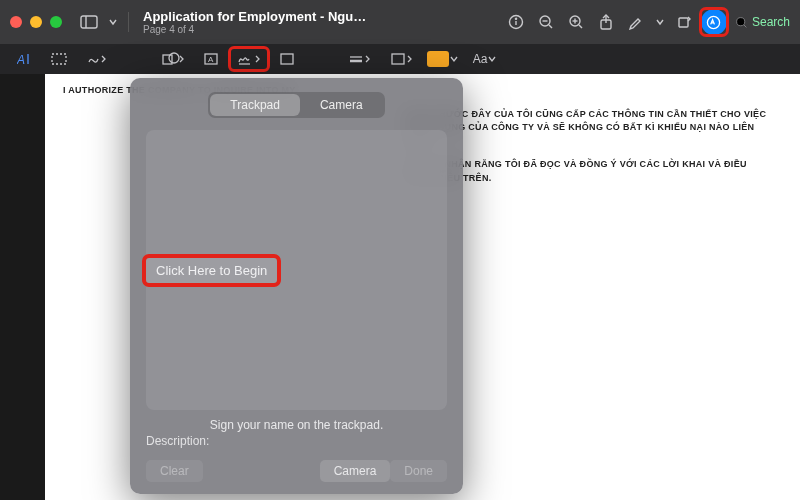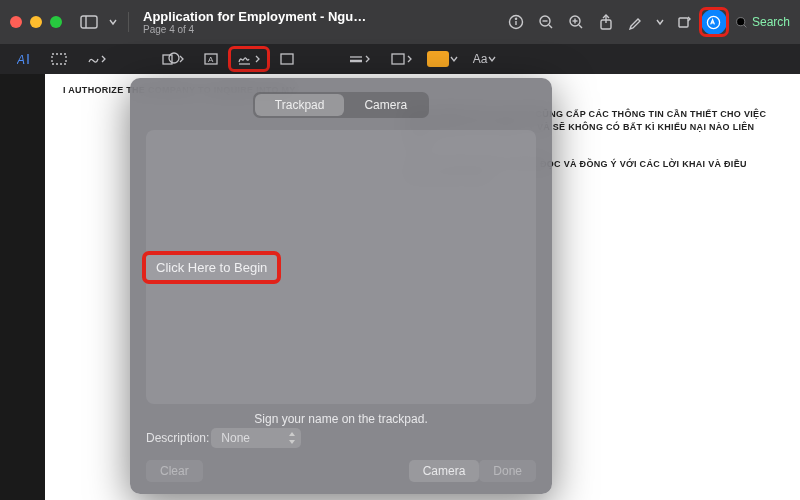--- a/index.html
+++ b/index.html
@@ -24,28 +24,28 @@
 .tb2{width:30px;height:22px;display:flex;align-items:center;justify-content:center;border-radius:4px;cursor:pointer;position:relative}
 .tb2 svg{stroke:#c8c8cc;fill:none;stroke-width:1.3}
 .tb2.hl-red{outline:3px solid #e2231a}
 .tb2-wide{width:38px}
 .swatch{width:22px;height:16px;border-radius:3px}
 .chev-mini{width:8px;height:8px;margin-left:2px}
 .content{position:absolute;top:74px;left:0;right:0;bottom:0;display:flex;background:#121212}
 .sidebar{width:45px;background:#1a1a1a}
 .page{flex:1;background:#fff;padding:10px 18px;font-size:9px;font-weight:700;color:#222;line-height:1.5;letter-spacing:.3px;overflow:hidden;font-family:Arial,sans-serif}
 .page .para{margin-bottom:10px}
-.sheet{position:absolute;left:130px;top:78px;width:422px;height:416px;background:rgba(120,120,125,.88);backdrop-filter:blur(10px);border-radius:10px;box-shadow:0 10px 40px rgba(0,0,0,.5);padding:14px 16px 12px;color:#eee;display:flex;flex-direction:column}
+.sheet{position:absolute;left:130px;top:78px;width:333px;height:416px;background:rgba(120,120,125,.88);backdrop-filter:blur(10px);border-radius:10px;box-shadow:0 10px 40px rgba(0,0,0,.5);padding:14px 16px 12px;color:#eee;display:flex;flex-direction:column}
 .seg{align-self:center;display:flex;background:rgba(0,0,0,.18);border-radius:7px;padding:2px}
 .seg div{padding:4px 20px;font-size:12px;border-radius:6px;cursor:pointer;color:#eee}
 .seg .active{background:rgba(255,255,255,.28)}
 .canvas{flex:1;margin:12px 0 8px;background:rgba(155,155,160,.55);border-radius:8px;display:flex;align-items:center;justify-content:flex-start;position:relative}
 .begin{padding:5px 10px;font-size:13px;color:#f0f0f2;background:rgba(255,255,255,.1);border-radius:3px;outline:4px solid #e2231a;cursor:pointer}
 .instr{text-align:center;font-size:12px;color:#e8e8ea;margin-bottom:2px}
-.row{display:flex;align-items:center;gap:2px;margin-bottom:12px}
+.row{display:flex;align-items:center;gap:24px;margin-bottom:12px}
 .row label{font-size:12px;color:#e2e2e4}
 .popup{background:rgba(255,255,255,.14);border-radius:5px;padding:3px 20px 3px 10px;font-size:12px;color:#dcdcde;position:relative;min-width:90px;cursor:pointer}
 .popup::after{content:"";position:absolute;right:6px;top:4px;width:0;height:0;border-left:3px solid transparent;border-right:3px solid transparent;border-bottom:4px solid #ccc}
 .popup::before{content:"";position:absolute;right:6px;bottom:4px;width:0;height:0;border-left:3px solid transparent;border-right:3px solid transparent;border-top:4px solid #ccc}
 .btns{display:flex;}
 .btn{background:rgba(255,255,255,.14);border-radius:5px;padding:4px 14px;font-size:12px;color:#e8e8ea;cursor:pointer}
 .btn.disabled{opacity:.5}
 .spacer{flex:1}
 </style>
 </head>
@@ -226,21 +226,20 @@
   <div class="seg">
     <div class="active">Trackpad</div>
     <div>Camera</div>
   </div>
   <div class="canvas">
     <div class="begin">Click Here to Begin</div>
   </div>
   <div class="instr">Sign your name on the trackpad.</div>
   <div class="row">
     <label>Description:</label>
-    <div class="popup"><span>None</span></div>
   </div>
   <div class="btns">
     <div class="btn disabled">Clear</div>
     <div class="spacer"></div>
     <div class="btn">Camera</div>
     <div class="btn disabled">Done</div>
   </div>
 </div>
 
 </body></html>

